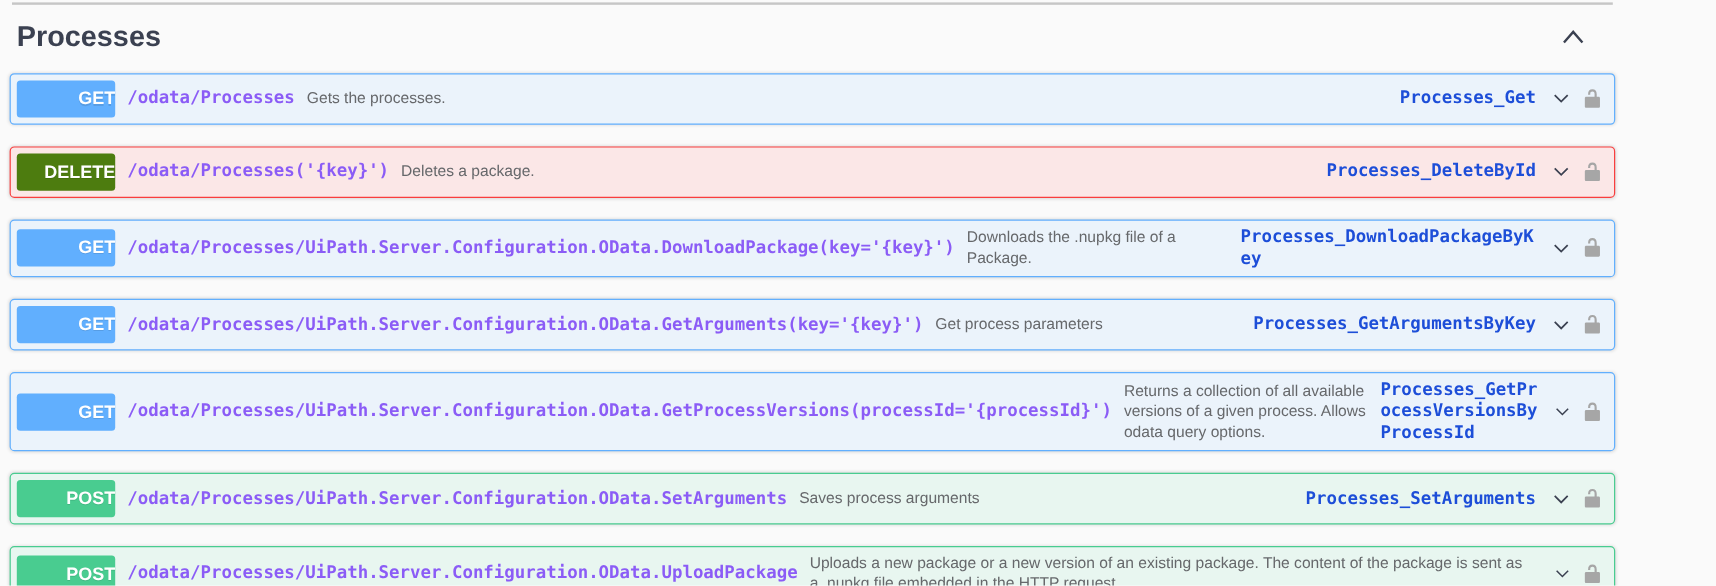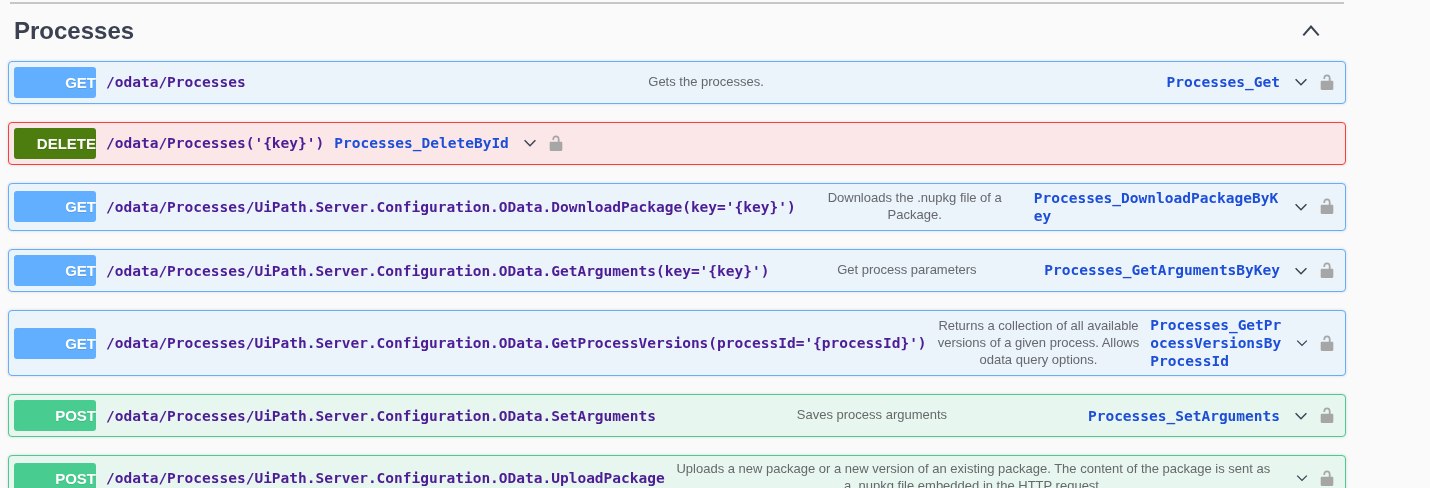--- a/index.html
+++ b/index.html
@@ -55,33 +55,32 @@
     color: #ffffff;
     font-size: 15px;
     font-weight: 700;
     font-family: Liberation Sans, sans-serif;
     text-shadow: 0 1px 0 rgba(0,0,0,.1);
   }
   .path {
     font-family: "DejaVu Sans Mono", monospace;
     font-weight: 700;
     font-size: 14.5px;
-    color: #4c1d95;
+    color: #8b5cf6;
     margin: 0 10px;
     white-space: nowrap;
     flex: 0 0 auto;
   }
   .desc {
     font-size: 13px;
     color: #66686b;
     flex: 1 1 auto;
     min-width: 0;
     padding-right: 10px;
     line-height: 1.3;
-    text-align: center;
   }
   .opid {
     font-family: "DejaVu Sans Mono", monospace;
     font-weight: 700;
     font-size: 14.5px;
     color: #1d4ed8;
     flex: 0 1 auto;
     min-width: 0;
     word-break: break-all;
     line-height: 1.25;
@@ -131,20 +130,21 @@
       <span class="lock-icon" style="color: rgb(166, 166, 166);">
         <svg width="18" height="19" viewBox="0 0 20 20">
             <path fill="currentColor" d="M15.8 8H14V5.6C14 2.703 12.665 1 10 1 7.334 1 6 2.703 6 5.6V6h2v-.801C8 3.754 8.797 3 10 3c1.203 0 2 .754 2 2.199V8H4.2C3.537 8 3 8.538 3 9.2V17c0 .662.537 1.2 1.2 1.2h11.6c.663 0 1.2-.538 1.2-1.2V9.2C17 8.538 16.463 8 15.8 8z"></path>
           </svg>
       </span>
     </div>
 
     <div class="op-row" style="background: rgb(251, 231, 231); border-color: rgb(249, 62, 62);">
       <span class="badge" style="background: #4d7c0f;">DELETE</span>
       <span class="path">/odata/Processes('{key}')</span>
+      <span class="desc">Deletes a package.</span>
       <span class="opid">Processes_DeleteById</span>
       <span class="chev-icon" style="color: rgb(59, 65, 81);">
         <svg width="18" height="18" viewBox="0 0 20 20">
             <polyline points="4,7 10,13 16,7" fill="none" stroke="currentColor" stroke-width="1.6"></polyline>
           </svg>
       </span>
       <span class="lock-icon" style="color: rgb(166, 166, 166);">
         <svg width="18" height="19" viewBox="0 0 20 20">
             <path fill="currentColor" d="M15.8 8H14V5.6C14 2.703 12.665 1 10 1 7.334 1 6 2.703 6 5.6V6h2v-.801C8 3.754 8.797 3 10 3c1.203 0 2 .754 2 2.199V8H4.2C3.537 8 3 8.538 3 9.2V17c0 .662.537 1.2 1.2 1.2h11.6c.663 0 1.2-.538 1.2-1.2V9.2C17 8.538 16.463 8 15.8 8z"></path>
           </svg>

